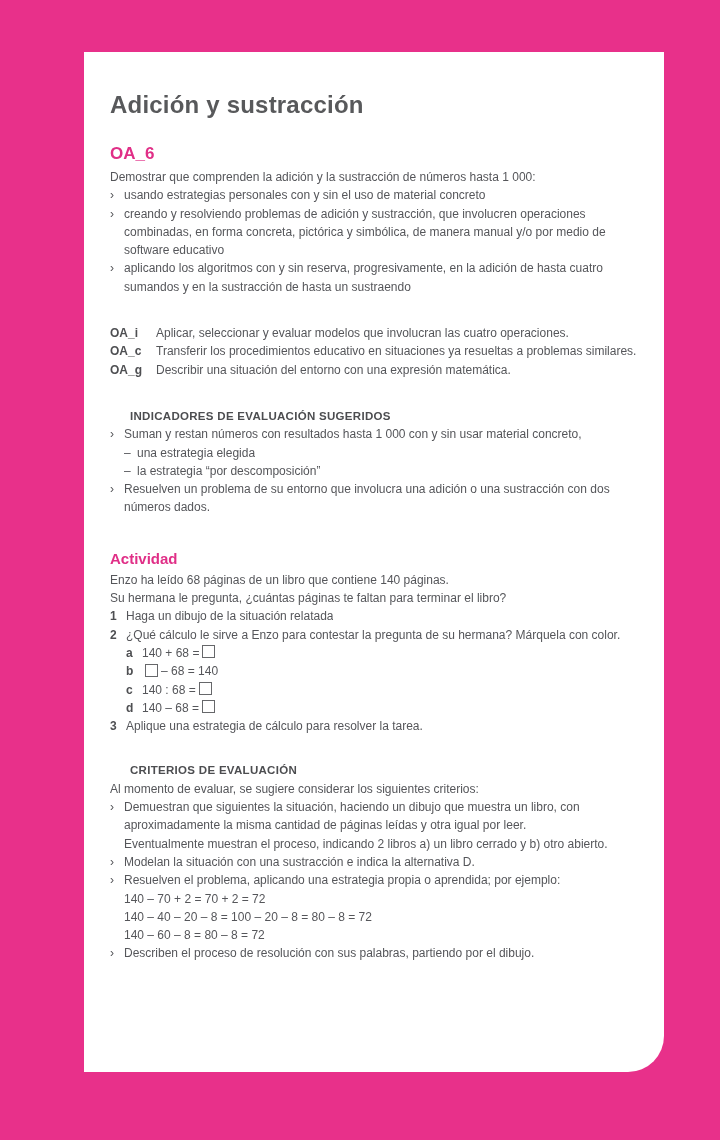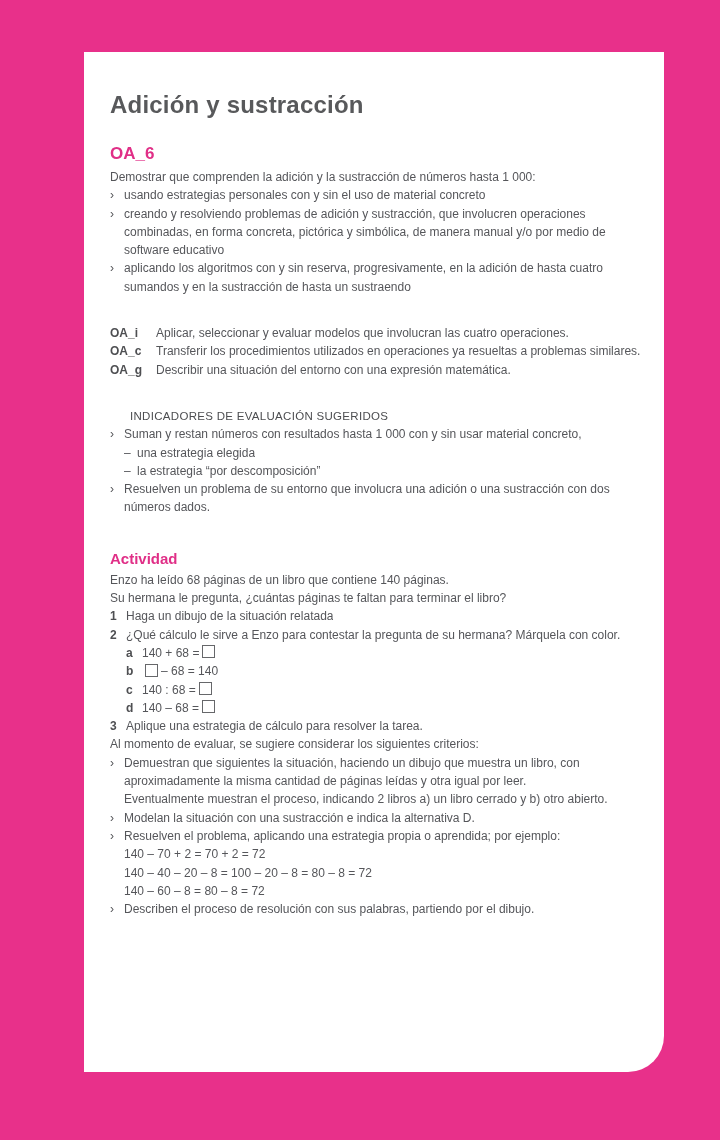--- a/index.html
+++ b/index.html
@@ -72,21 +72,21 @@
   .dmark { width: 13px; flex: none; }
   .oa-refs { margin-top: 28px; }
   .ref { display: flex; }
   .refcode {
     width: 46px;
     flex: none;
     font-weight: bold;
     color: #4E4F52;
   }
   .section-heading {
-    font-weight: normal;
+    font-weight: bold;
     font-size: 11.5px;
     color: #4C4D50;
     letter-spacing: 0.3px;
     line-height: 18.3px;
     white-space: nowrap;
     padding-left: 20px;
   }
   .mt28 { margin-top: 28px; }
   .mt26 { margin-top: 26px; }
   .numrow { display: flex; }
@@ -151,21 +151,21 @@
     <div class="line bcont">sumandos y en la sustracción de hasta un sustraendo</div>
   </div>
 
   <div class="body-text oa-refs">
     <div class="ref">
       <span class="refcode">OA_i</span>
       <span class="line">Aplicar, seleccionar y evaluar modelos que involucran las cuatro operaciones.</span>
     </div>
     <div class="ref">
       <span class="refcode">OA_c</span>
-      <span class="line">Transferir los procedimientos utilizados en operaciones ya resueltas a problemas similares.</span>
+      <span class="line">Transferir los procedimientos educativo en situaciones ya resueltas a problemas similares.</span>
     </div>
     <div class="ref">
       <span class="refcode">OA_g</span>
       <span class="line">Describir una situación del entorno con una expresión matemática.</span>
     </div>
   </div>
 
   <div class="section-heading mt28">INDICADORES DE EVALUACIÓN SUGERIDOS</div>
 
   <div class="body-text">
@@ -229,20 +229,21 @@
       <span class="answer-box"></span>
       <span></span>
     </div>
 
     <div class="numrow">
       <span class="inum">3</span>
       <span class="line">Aplique una estrategia de cálculo para resolver la tarea.</span>
     </div>
   </div>
 
+  <div class="section-heading mt26">CRITERIOS DE EVALUACIÓN</div>
 
   <div class="body-text">
     <div class="line">Al momento de evaluar, se sugiere considerar los siguientes criterios:</div>
 
     <div class="brow">
       <span class="bmark">›</span>
       <span class="line">Demuestran que siguientes la situación, haciendo un dibujo que muestra un libro, con</span>
     </div>
     <div class="line bcont">aproximadamente la misma cantidad de páginas leídas y otra igual por leer.</div>
     <div class="line bcont">Eventualmente muestran el proceso, indicando 2 libros a) un libro cerrado y b) otro abierto.</div>

